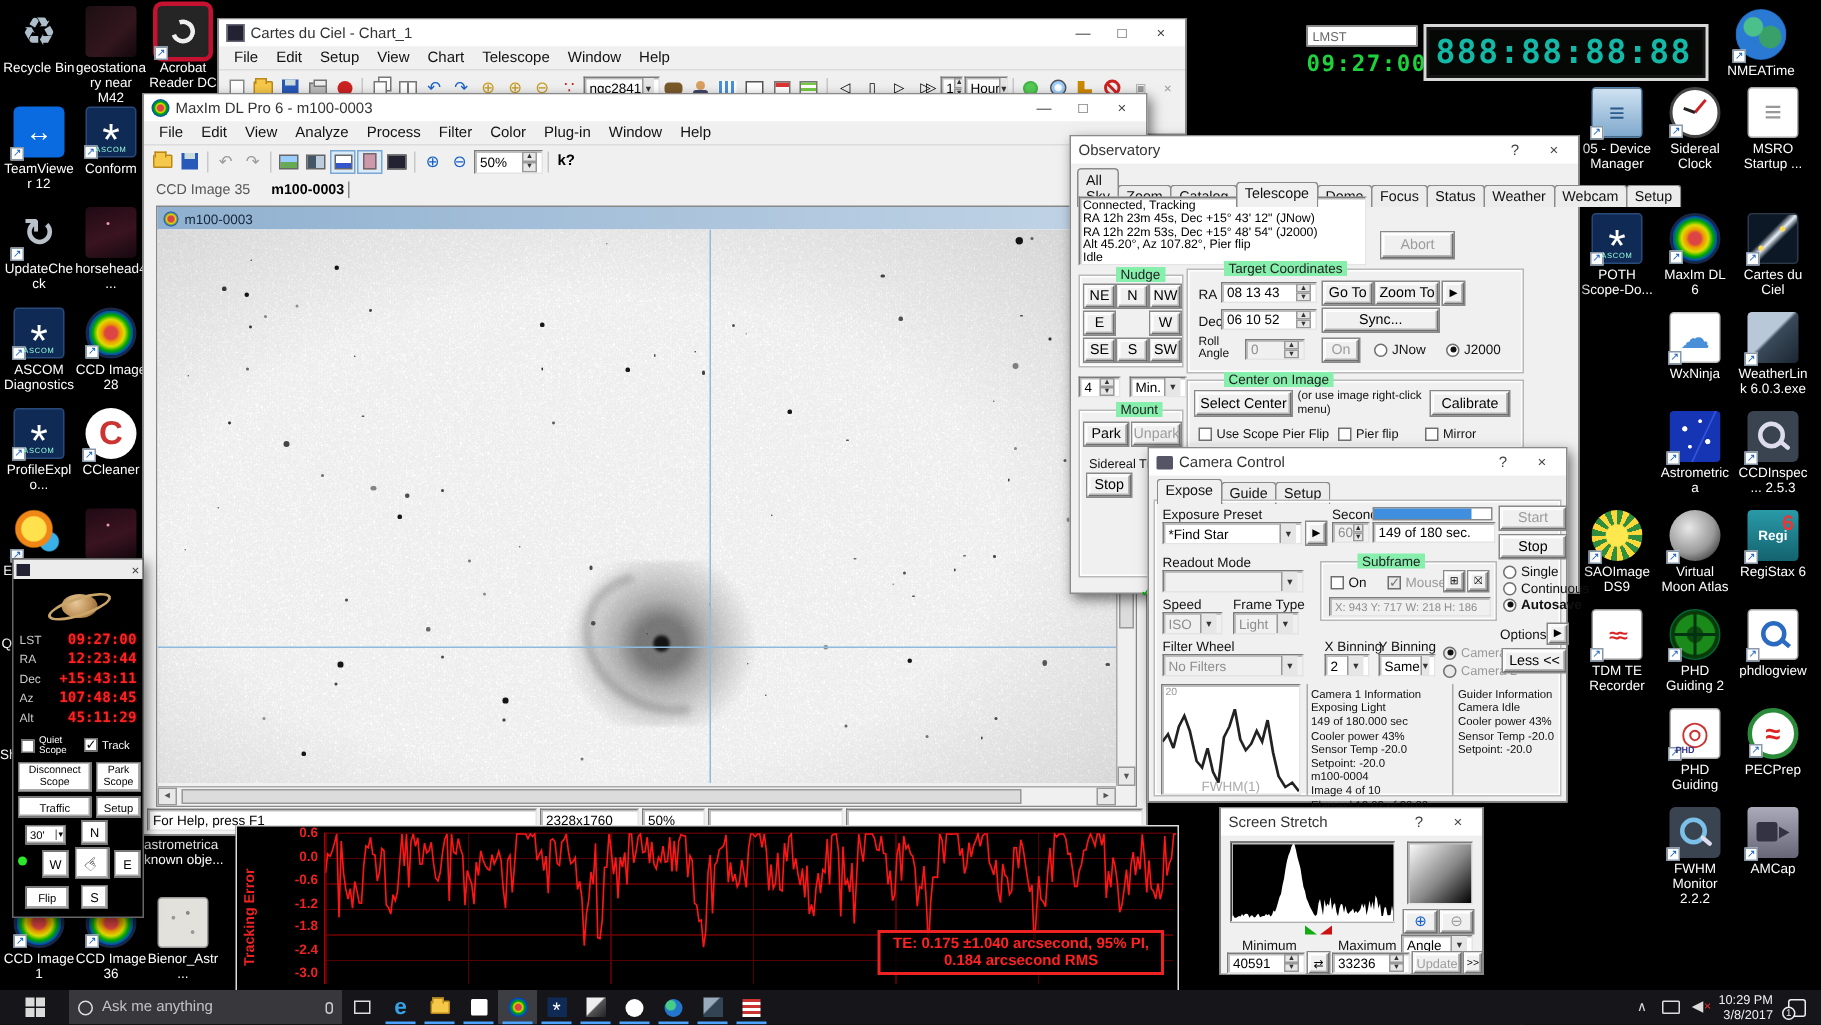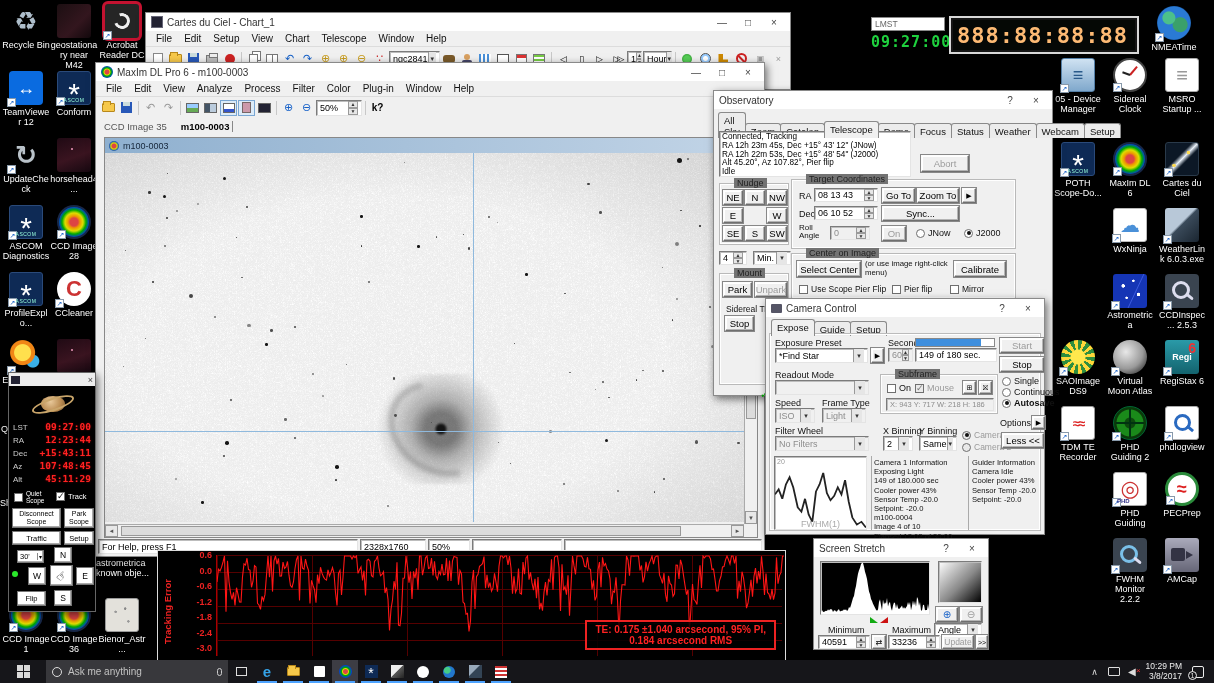--- a/index.html
+++ b/index.html
@@ -12,21 +12,21 @@
 .titlebar .t{flex:1;white-space:nowrap;overflow:hidden}
 .capbtn{width:22px;height:14px;display:flex;align-items:center;justify-content:center;font-size:10px;color:#444}
 .btn{position:absolute;background:#f0f0f0;border:1px solid;border-color:#fdfdfd #6f6f6f #6f6f6f #fdfdfd;box-shadow:inset -1px -1px 0 #b4b4b4,inset 1px 1px 0 #fff,0 0 0 1px #888;display:flex;align-items:center;justify-content:center;font-size:9.5px;color:#000;text-align:center;line-height:9px}
 .btn.dis{color:#9c9c9c}
 .fld{position:absolute;background:#fff;border:1px solid;border-color:#7b7b7b #e4e4e4 #e4e4e4 #7b7b7b;box-shadow:inset 1px 1px 0 #bdbdbd;font-size:9px;display:flex;align-items:center;padding:0 3px;color:#000;overflow:hidden;white-space:nowrap}
 .fld.dis{background:#f0f0f0;color:#8d8d8d}
 .dd{margin-left:auto;width:11px;align-self:stretch;background:#e6e6e6;border-left:1px solid #999;display:flex;align-items:center;justify-content:center;font-size:7px;color:#333}
 .spn{margin-left:auto;width:10px;align-self:stretch;display:flex;flex-direction:column}
 .sp{flex:1;background:#e6e6e6;border:1px solid #9a9a9a;font-size:5px;line-height:4px;color:#333;display:flex;align-items:center;justify-content:center}
 .grp{position:absolute;border:1px solid #b9b9b9;box-shadow:inset 0 0 0 1px #fff}
-.grp>.cap{position:absolute;top:-6px;left:14px;background:#737373;padding:0 3px;font-size:9px;color:#222;line-height:10px}
+.grp>.cap{position:absolute;top:-6px;left:24px;background:#86efac;padding:0 3px;font-size:9px;color:#222;line-height:10px}
 .lbl{position:absolute;font-size:9px;color:#111;white-space:nowrap}
 .cb{display:inline-block;width:9px;height:9px;background:#fff;border:1px solid #6f6f6f;position:relative;flex:none}
 .cb.ck::before{content:"✓";position:absolute;left:0;top:-2px;font-size:9px;color:#111}
 .cb.dis{background:#e9e9e9}.cb.dis::before{color:#777}
 .rd{display:inline-block;width:9px;height:9px;border-radius:50%;background:#fff;border:1px solid #6f6f6f;position:relative;flex:none}
 .rd.sel::before{content:"";position:absolute;left:1.5px;top:1.5px;width:4px;height:4px;border-radius:50%;background:#111}
 .rd.dis{background:#e9e9e9}
 .ckrow{position:absolute;display:flex;align-items:center;gap:3px;font-size:9px;color:#111;white-space:nowrap}
 .ckrow.dis{color:#9a9a9a}
 .ctabs{position:absolute;display:flex;align-items:flex-end}
@@ -95,21 +95,21 @@
 .g-amcap::before{content:"";position:absolute;left:6px;top:10px;width:14px;height:13px;background:#334;border-radius:2px}
 .g-amcap::after{content:"";position:absolute;left:21px;top:13px;border:4px solid transparent;border-left:7px solid #334}
 .g-nmea{background:radial-gradient(circle at 35% 35%,#4cc08a 0 6px,transparent 7px),radial-gradient(circle at 68% 55%,#3aa06a 0 7px,transparent 8px),radial-gradient(circle,#2a7ad4 0 16px,#1a5aa4 17px);border-radius:50%}
 .g-bienor{background:radial-gradient(circle at 30% 40%,#999 0 1px,transparent 1.5px),radial-gradient(circle at 60% 30%,#888 0 1px,transparent 1.5px),radial-gradient(circle at 70% 70%,#999 0 1px,transparent 1.5px),#e3e1db;border:1px solid #999}
 
 #lmst{left:869px;top:15px;width:80px;height:39px;position:absolute;background:#000}
 #lmst .box{position:absolute;left:2px;top:2px;width:74px;height:14px;background:#fff;border:1px solid #888;font-size:8.5px;color:#666;padding:1px 3px}
 #lmst .val{position:absolute;left:2px;top:18px;font-family:"DejaVu Sans Mono",monospace;font-weight:bold;font-size:15px;color:#1ed23e;letter-spacing:1px}
 #bigclock{left:949px;top:16px;width:190px;height:38px;position:absolute;background:#050805;border:2px solid #d8d8d8;box-shadow:inset 0 0 0 2px #151515}
 #bigclock .ghost,#bigclock .lit{position:absolute;left:6px;top:5px;font-family:"DejaVu Sans Mono",monospace;font-weight:bold;font-size:22px;letter-spacing:1px}
-#bigclock .ghost{color:#fdba74}
+#bigclock .ghost{color:#14b8a6}
 #bigclock .lit{color:#2ae052;text-shadow:0 0 3px #0a4}
 
 .tbi{width:17px;height:16px;flex:none;display:flex;align-items:center;justify-content:center;font-size:11px;position:relative;border:1px solid transparent}
 .tbi.press{border-color:#7aa7d4;background:#dcebf8}
 .tsep{width:5px;height:16px;flex:none;position:relative}
 .tsep::before{content:"";position:absolute;left:2px;top:1px;bottom:1px;width:1px;background:#c8c8c8}
 .ic-folder{width:13px;height:9px;background:#f6c84a;border:1px solid #b8881a;border-radius:1px;position:relative}
 .ic-folder::before{content:"";position:absolute;left:0;top:-3px;width:6px;height:3px;background:#f6c84a;border:1px solid #b8881a;border-bottom:none}
 .ic-floppy{width:11px;height:11px;background:#2858b8;position:relative}
 .ic-floppy::before{content:"";position:absolute;left:2px;top:0;width:7px;height:4px;background:#cdd}
@@ -992,21 +992,21 @@
       <div class="fld dis" style="left:5px;top:46px;width:94px;height:15px">
           <span></span>
           <span class="dd">▾</span>
         </div>
       <div class="grp" style="left:110px;top:40px;width:118px;height:40px">
         <span class="cap">Subframe</span>
         <div class="ckrow" style="left:6px;top:8px">
             <span class="cb"></span>
             <span>On</span>
           </div>
-        <div class="ckrow dis" style="left:34px;top:8px">
+        <div class="ckrow dis" style="left:44px;top:8px">
             <span class="cb ck dis"></span>
             <span>Mouse</span>
           </div>
         <div class="btn" style="left:82px;top:6px;width:13px;height:13px;font-size:7px">⊞</div>
         <div class="btn" style="left:98px;top:6px;width:13px;height:13px;font-size:7px">⛝</div>
         <div class="fld dis" style="left:5px;top:23px;width:108px;height:13px;font-size:7.5px">X: 943 Y: 717 W: 218 H: 186</div>
       </div>
       <div class="ckrow" style="left:232px;top:42px">
           <span class="rd"></span>
           <span>Single</span>

